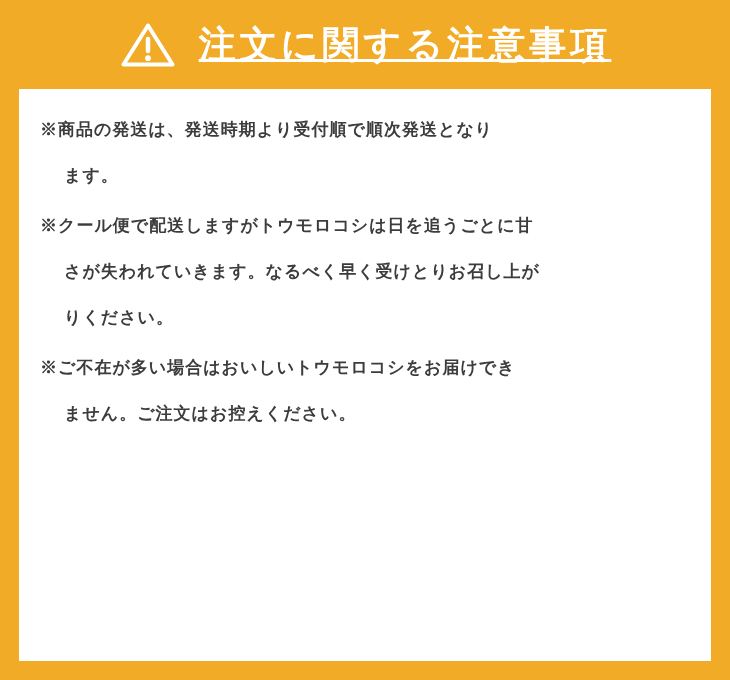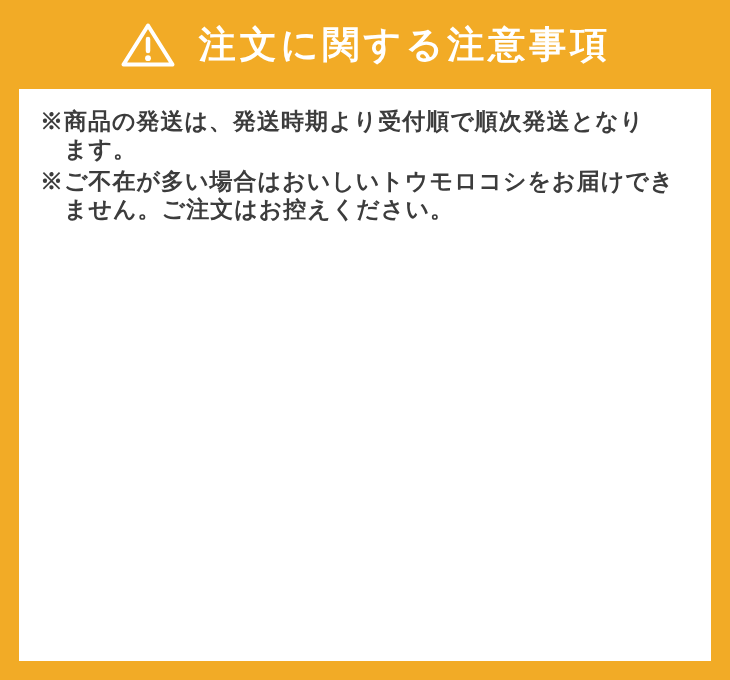--- a/index.html
+++ b/index.html
@@ -26,33 +26,34 @@
     height: 48px;
   }
   .title {
     margin: 0;
     color: #FFFFFF;
     font-size: 37px;
     font-weight: 800;
     letter-spacing: 4px;
     line-height: 1;
     white-space: nowrap;
+    text-decoration: underline;
   }
   .panel {
     margin: 0 19px;
     height: 572px;
     box-sizing: border-box;
     background: #FFFFFF;
     padding: 18px 18px 5px 21px;
   }
   .note {
     margin: 0 0 4px 0;
     color: #3C3C3C;
-    font-size: 23px;
-    line-height: 28px;
+    font-size: 17px;
+    line-height: 46px;
     letter-spacing: 1px;
     font-weight: 600;
     white-space: pre-line;      
     padding-left: 24px;         
     text-indent: -24px;
   }
   .note:last-child {
     margin-bottom: 0;
   }
 </style>
@@ -68,18 +69,21 @@
         <line x1="29" y1="18" x2="29" y2="30" stroke="#FFFFFF" stroke-width="4.5" stroke-linecap="round"></line>
         <circle cx="29" cy="37.2" r="2.9" fill="#FFFFFF"></circle>
       </svg>
     </span>
     <h1 class="title">注文に関する注意事項</h1>
   </header>
 
   <section class="panel">
     <p class="note">※商品の発送は、発送時期より受付順で順次発送となり
 ます。</p>
+    <p class="note">※クール便で配送しますがトウモロコシは日を追うごとに甘
+さが失われていきます。なるべく早く受けとりお召し上が
+りください。</p>
     <p class="note">※ご不在が多い場合はおいしいトウモロコシをお届けでき
 ません。ご注文はお控えください。</p>
 
   </section>
 
 </div>
 
 </body></html>

